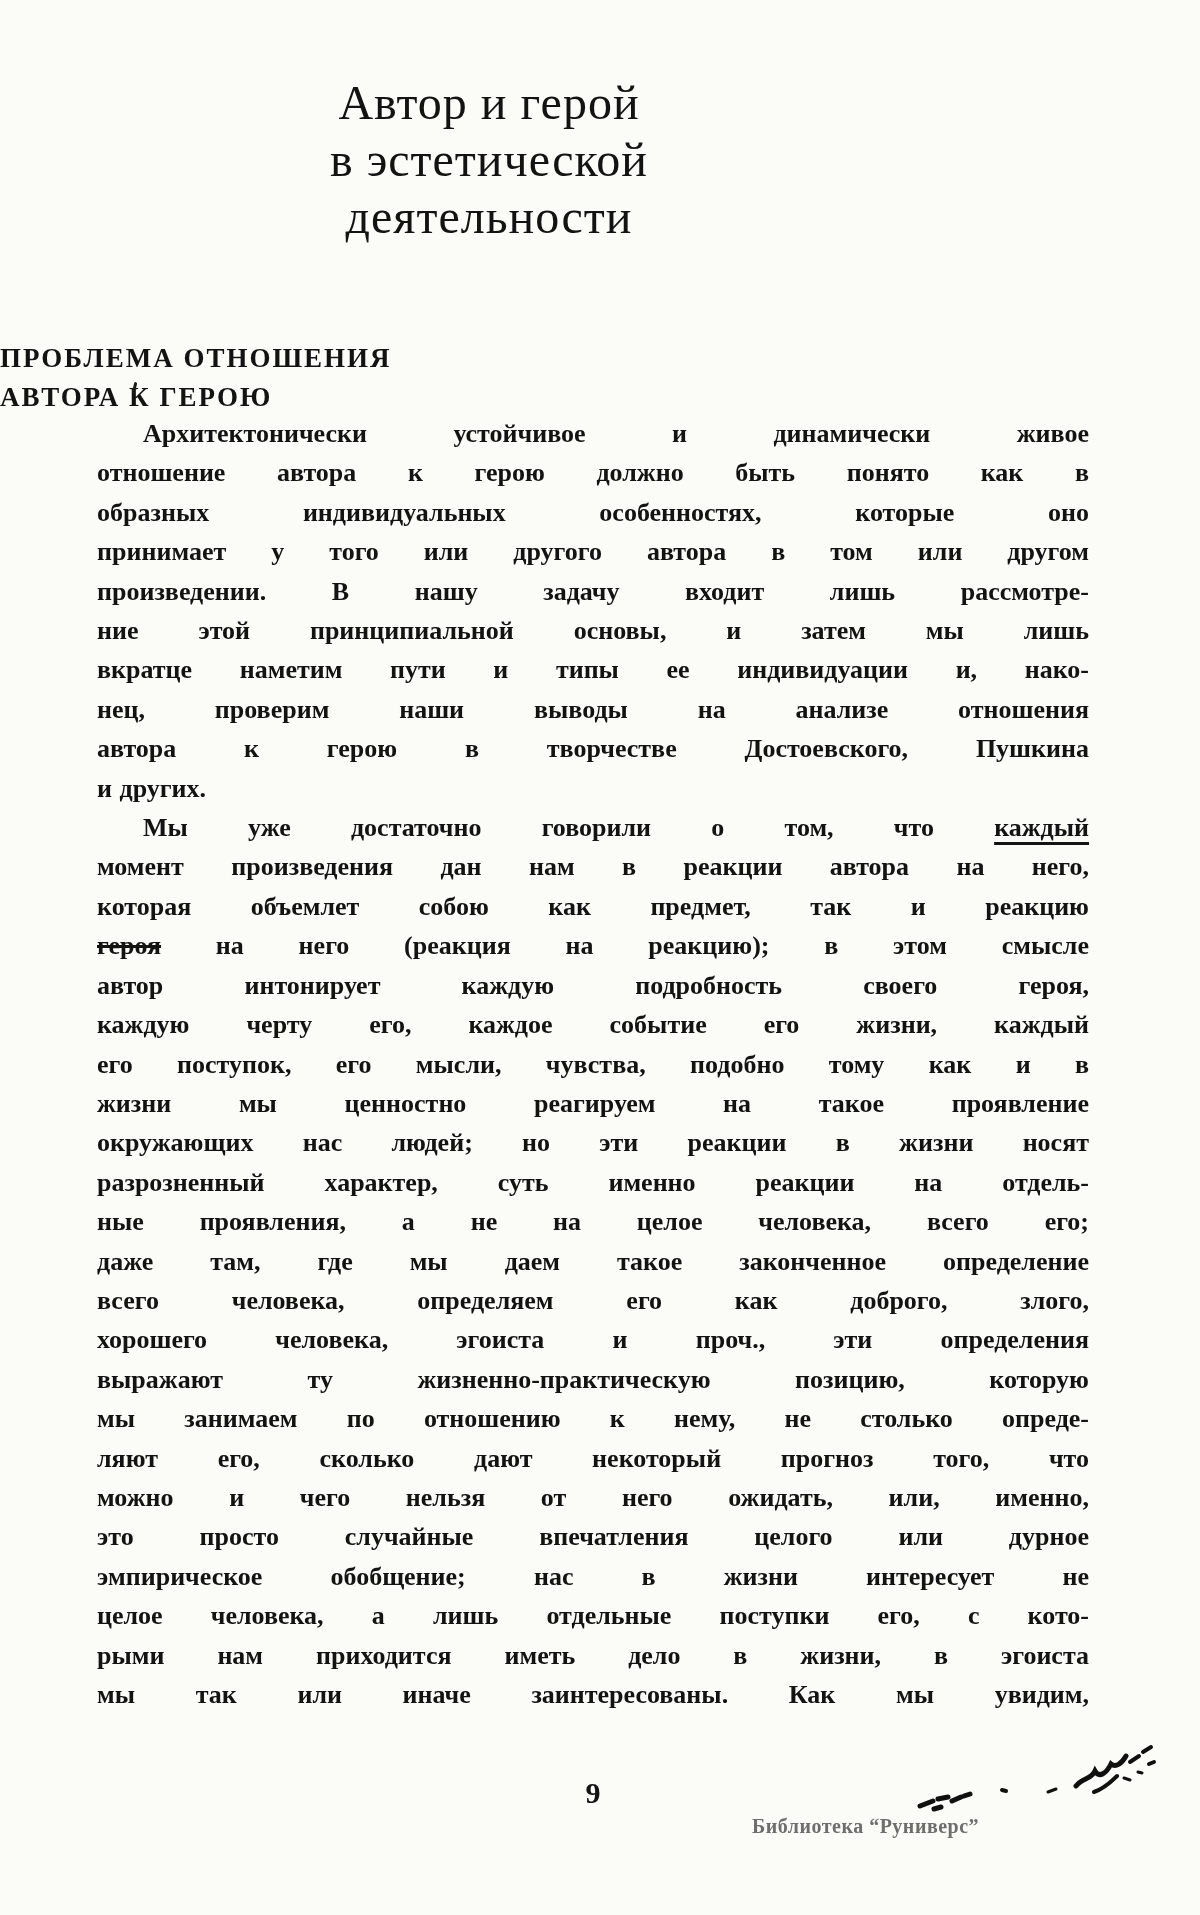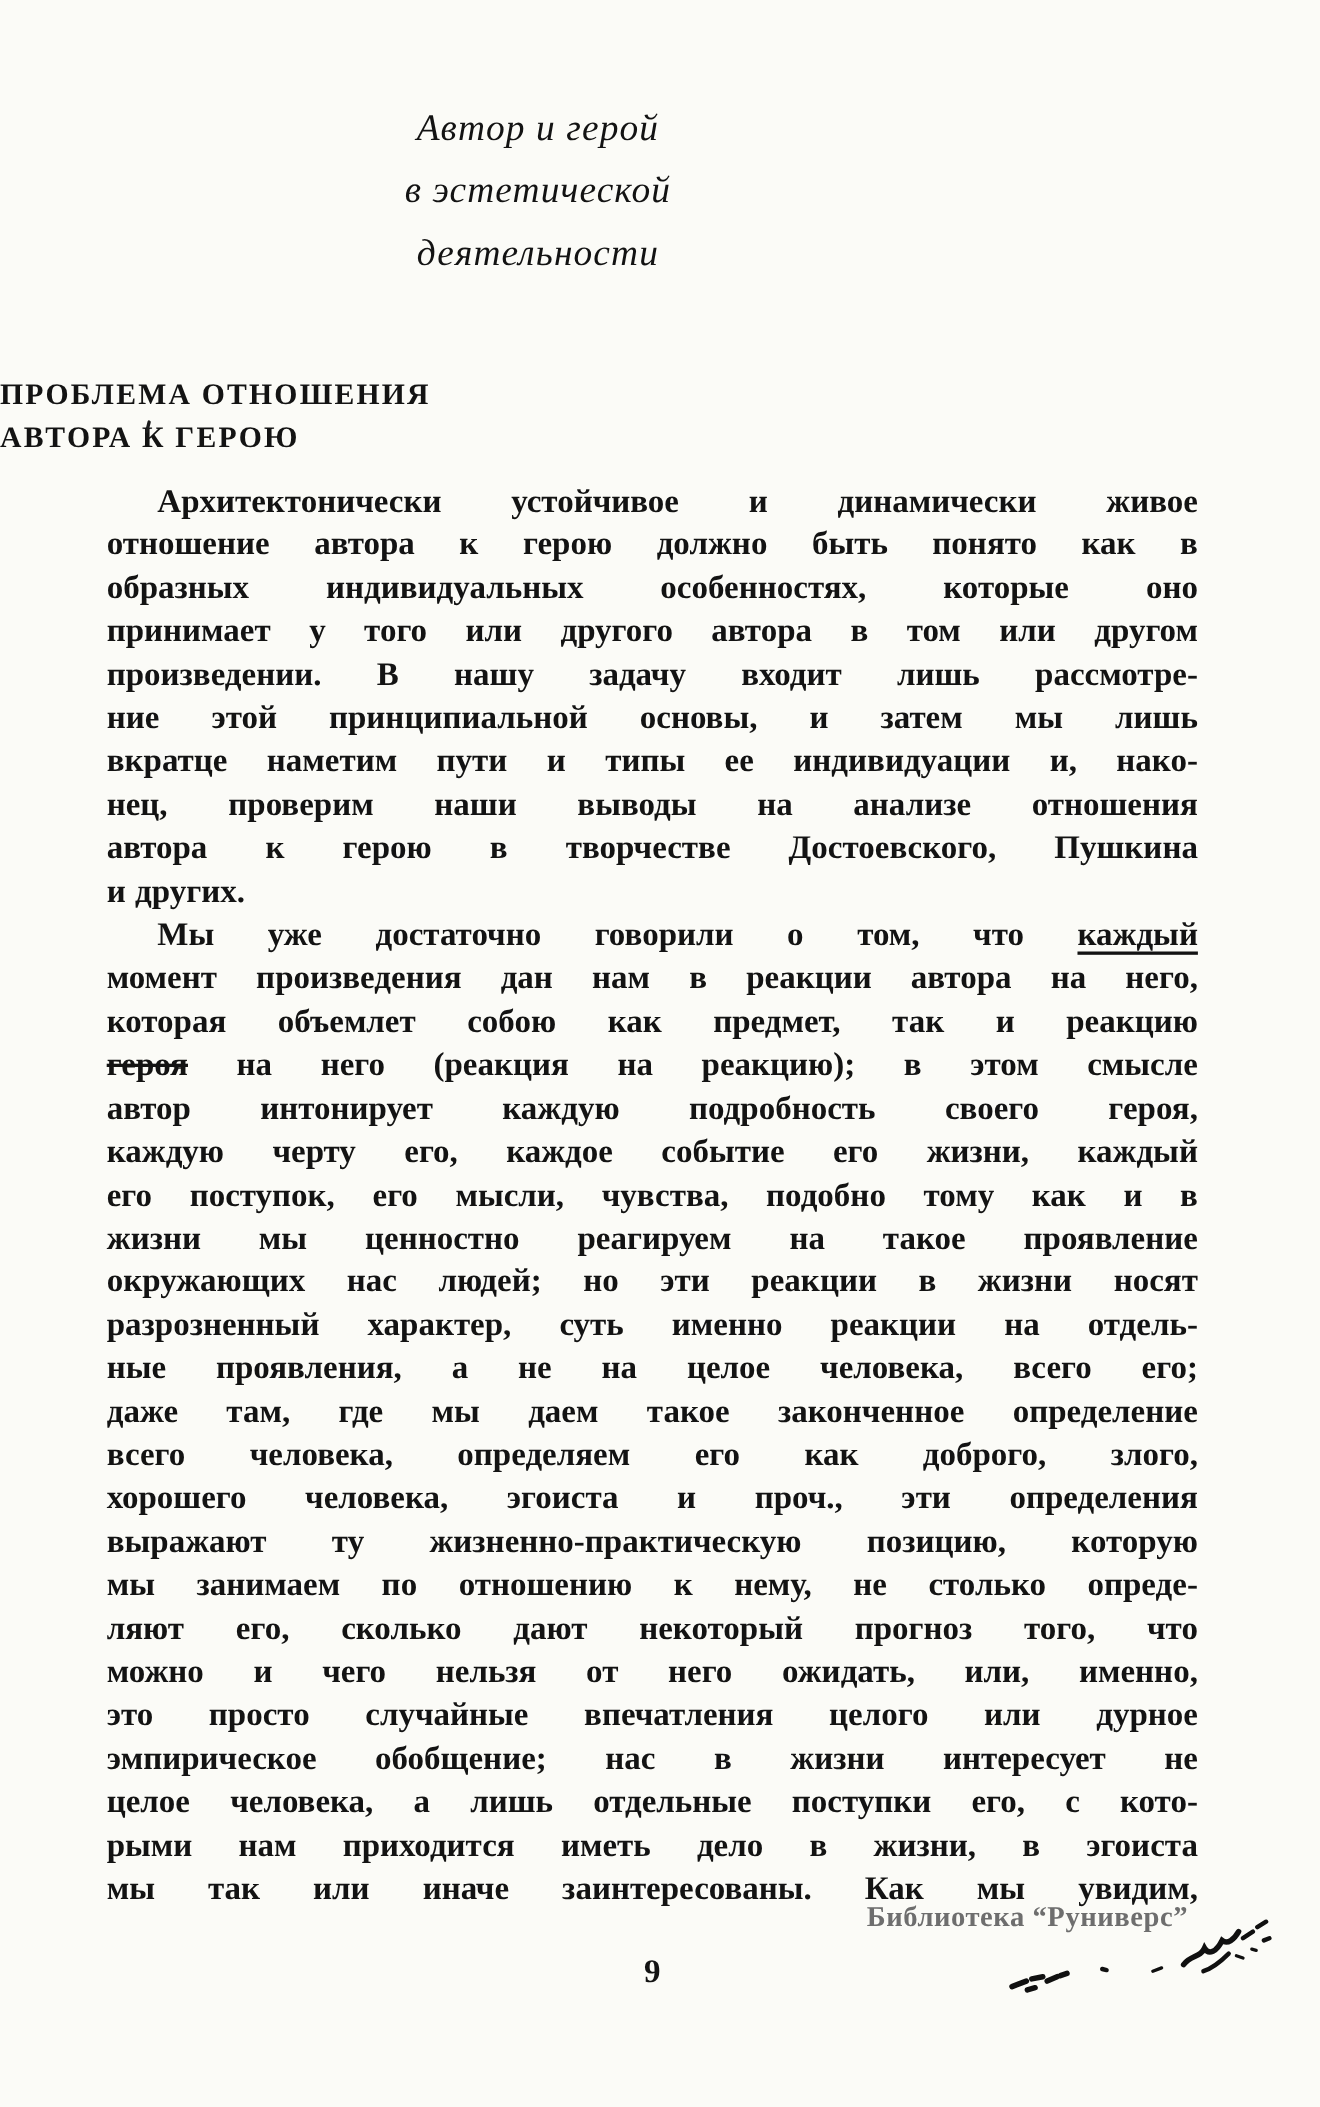--- a/index.html
+++ b/index.html
@@ -6,59 +6,57 @@
   .page {
     position:relative;
     width:1200px; height:1915px;
     margin:0 auto;
     background:var(--paper, #fbfbf7);
     font-family:"Liberation Serif","DejaVu Serif",serif;
     color:var(--ink, #131313);
     overflow:hidden;
   }
   .title {
-    position:absolute; top:88px; left:0; width:978px;
+    position:absolute; top:74px; left:0; width:978px;
     text-align:center;
-    font-size:34px; line-height:57px; font-weight:500;
+    font-size:48px; line-height:57px; font-weight:500;
     letter-spacing:1px;
-    font-style:italic;
   }
   .heading {
     position:absolute; top:339px; left:0; width:978px;
     font-size:27px; line-height:39px; font-weight:600;
     letter-spacing:2px;
   }
   .body-text {
-    position:absolute; top:436px; left:97px; width:992px;
-    font-size:30px; line-height:39.4px; font-weight:600;
+    position:absolute; top:414px; left:97px; width:992px;
+    font-size:26px; line-height:39.4px; font-weight:600;
     word-spacing:1px;
   }
   .line { text-align:justify; text-align-last:justify; }
   .line.last { text-align-last:left; }
   .line.indent { text-indent:46px; }
   .u {
     text-decoration:underline;
     text-decoration-thickness:3px;
     text-underline-offset:6px;
     text-decoration-skip-ink:none;
   }
   .s {
     text-decoration:line-through;
     text-decoration-thickness:3px;
   }
   .page-number {
     position:absolute; top:1776px; left:97px; width:992px;
     text-align:center; font-size:30px; font-weight:700;
   }
   .watermark {
-    position:absolute; top:1728px; left:752px;
-    font-size:26px; font-weight:700;
+    position:absolute; top:1815px; left:752px;
+    font-size:20px; font-weight:700;
     color:var(--watermark, #6e6e6e);
     letter-spacing:0.5px;
-    margin-left:36px;
   }
   .speck {
     position:absolute; top:382px; left:133px;
     width:3px; height:12px; background:#1c1c1c;
     transform:rotate(14deg); border-radius:2px;
   }
   .scribble { position:absolute; top:1740px; left:898px; }
 </style>
 </head>
 <body>

